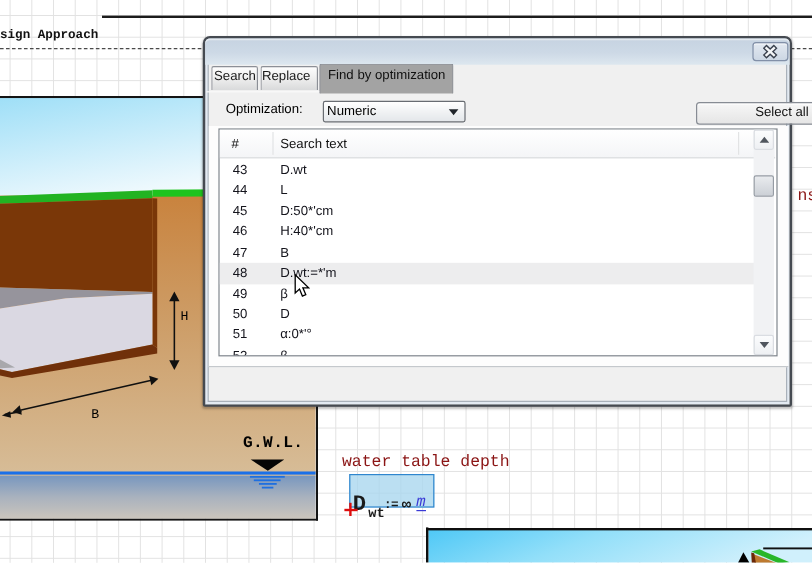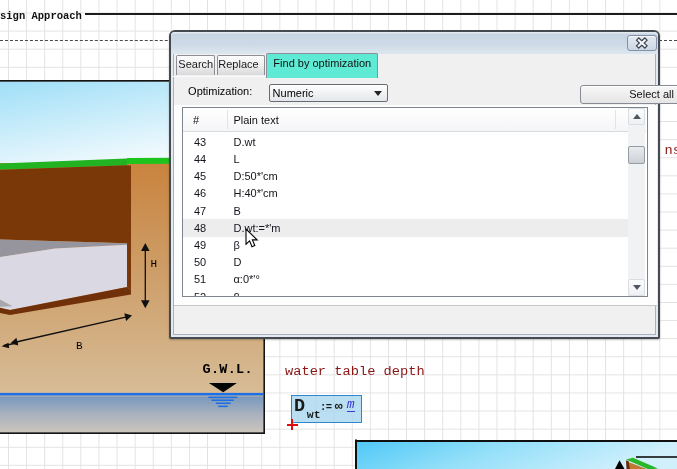--- a/index.html
+++ b/index.html
@@ -5,21 +5,21 @@
   html,body{margin:0;padding:0;}
   body{width:677px;height:469px;position:relative;overflow:hidden;
     font-family:"Liberation Sans",sans-serif;
     background-color:#ffffff;
     background-image:
       linear-gradient(to right,#e2e2e2 1px,transparent 1px),
       linear-gradient(to bottom,#e2e2e2 1px,transparent 1px);
     background-size:18.1px 18.1px;
     background-position:8px 12.5px;}
   .abs{position:absolute;}
-  .mono{font-family:"Liberation Mono",monospace;}
+  .mono{font-family:"Liberation Mono",monospace;margin-top:14px;}
 </style>
 </head>
 <body>
 
 <div class="abs mono" style="left:0;top:10px;font-size:10.5px;font-weight:bold;color:#111;white-space:pre;">sign Approach</div>
 <div class="abs" style="left:85px;top:13.2px;width:592px;height:1.5px;background:#1c1c1c;"></div>
 <div class="abs" style="left:0;top:39.5px;width:677px;border-top:1px dashed #4a4a4a;"></div>
 
 <svg class="abs" style="left:0;top:80px;" width="265" height="354" viewBox="0 0 265 354">
   <defs>
@@ -114,40 +114,40 @@
     <svg width="28.5" height="14.5" viewBox="0 0 28.5 14.5" style="position:absolute;left:0;top:0;">
       <line x1="9.2" y1="2.6" x2="18.4" y2="11.4" stroke="#39404d" stroke-width="4.4"></line>
       <line x1="18.4" y1="2.6" x2="9.2" y2="11.4" stroke="#39404d" stroke-width="4.4"></line>
       <line x1="10" y1="3.4" x2="17.6" y2="10.6" stroke="#f4f6f8" stroke-width="2"></line>
       <line x1="17.6" y1="3.4" x2="10" y2="10.6" stroke="#f4f6f8" stroke-width="2"></line>
     </svg>
   </div>
 
   <div class="abs" style="left:4px;top:24px;width:37px;height:19px;border:1px solid #8c8f96;border-bottom:none;background:linear-gradient(#fdfdfd,#ececec 55%,#d9dadb);border-radius:2px 2px 0 0;text-align:center;font-size:11px;line-height:17px;color:#1a1a1a;">Search</div>
   <div class="abs" style="left:45px;top:24px;width:46px;height:19px;border:1px solid #8c8f96;border-bottom:none;background:linear-gradient(#fdfdfd,#ececec 55%,#d9dadb);border-radius:2px 2px 0 0;font-size:11px;line-height:17px;color:#1a1a1a;">Replace</div>
-  <div class="abs" style="left:94px;top:21.5px;width:110px;height:24px;border:1px solid #8c8f96;border-bottom:none;background:#5eead4;border-radius:2px 2px 0 0;text-align:center;font-size:11px;line-height:19px;color:#111;">Find by optimization</div>
+  <div class="abs" style="left:94px;top:21.5px;width:110px;height:24px;border:1px solid #8c8f96;border-bottom:none;background:#a3a3a3;border-radius:2px 2px 0 0;text-align:center;font-size:11px;line-height:19px;color:#111;">Find by optimization</div>
   <div class="abs" style="left:0;top:45px;width:93.5px;height:1px;background:#fbfbfb;"></div>
 
   <div class="abs" style="left:15.8px;top:54px;font-size:11px;color:#000;">Optimization:</div>
   <div class="abs" style="left:96.8px;top:52.5px;width:117px;height:16.3px;border:1px solid #686c72;border-radius:2px;background:linear-gradient(#ffffff,#eef0f2 60%,#e4e7ea);">
     <div class="abs" style="left:2.5px;top:2px;font-size:11px;color:#000;text-align:right;">Numeric</div>
     <div class="abs" style="right:5.5px;top:6.3px;width:0;height:0;border-left:4.5px solid transparent;border-right:4.5px solid transparent;border-top:5px solid #20252a;"></div>
   </div>
 
   <div class="abs" style="left:408px;top:53.5px;width:65.5px;height:17px;border:1px solid #878c94;border-radius:3px;background:linear-gradient(#f7f7f7,#e5e5e5);box-shadow:inset 0 1px 0 #fff;text-align:left;font-size:11px;line-height:16px;color:#111;padding-left:48px;">Select all</div>
 
   <div class="abs" style="left:1.8px;top:73.5px;width:482.5px;height:200.5px;background:#fdfdfd;border-bottom:1px solid #c4c8cc;"></div>
 
   <div class="abs" style="left:9.7px;top:76px;width:464px;height:188px;border:1px solid #7f858c;background:#fff;overflow:hidden;">
 
     <div class="abs" style="left:0;top:0;width:463px;height:23px;background:linear-gradient(#ffffff,#f4f5f7);border-bottom:1px solid #d8dadc;"></div>
     <div class="abs" style="left:44.5px;top:2px;width:1px;height:19px;background:#e2e3e4;"></div>
     <div class="abs" style="left:432px;top:2px;width:1px;height:19px;background:#e2e3e4;"></div>
     <div class="abs" style="left:10px;top:6px;font-size:11px;color:#111;">#</div>
-    <div class="abs" style="left:50.5px;top:6px;font-size:11px;color:#111;">Plain text</div>
+    <div class="abs" style="left:50.5px;top:6px;font-size:11px;color:#111;">Search text</div>
 
     <div class="abs" style="left:0;top:111px;width:446px;height:17.2px;background:#ededee;"></div>
 
     <div class="abs" style="left:0;top:25.4px;width:440px;height:166px;font-size:11px;color:#14141c;">
       <div class="abs" style="left:11px;top:0;line-height:17.2px;">43</div>
           <div class="abs" style="left:50.5px;top:0;line-height:17.2px;">D.wt</div>
       <div class="abs" style="left:11px;top:17.2px;line-height:17.2px;">44</div>
           <div class="abs" style="left:50.5px;top:17.2px;line-height:17.2px;">L</div>
       <div class="abs" style="left:11px;top:34.4px;line-height:17.2px;text-align:center;">45</div>
           <div class="abs" style="left:50.5px;top:34.4px;line-height:17.2px;">D:50*'cm</div>

